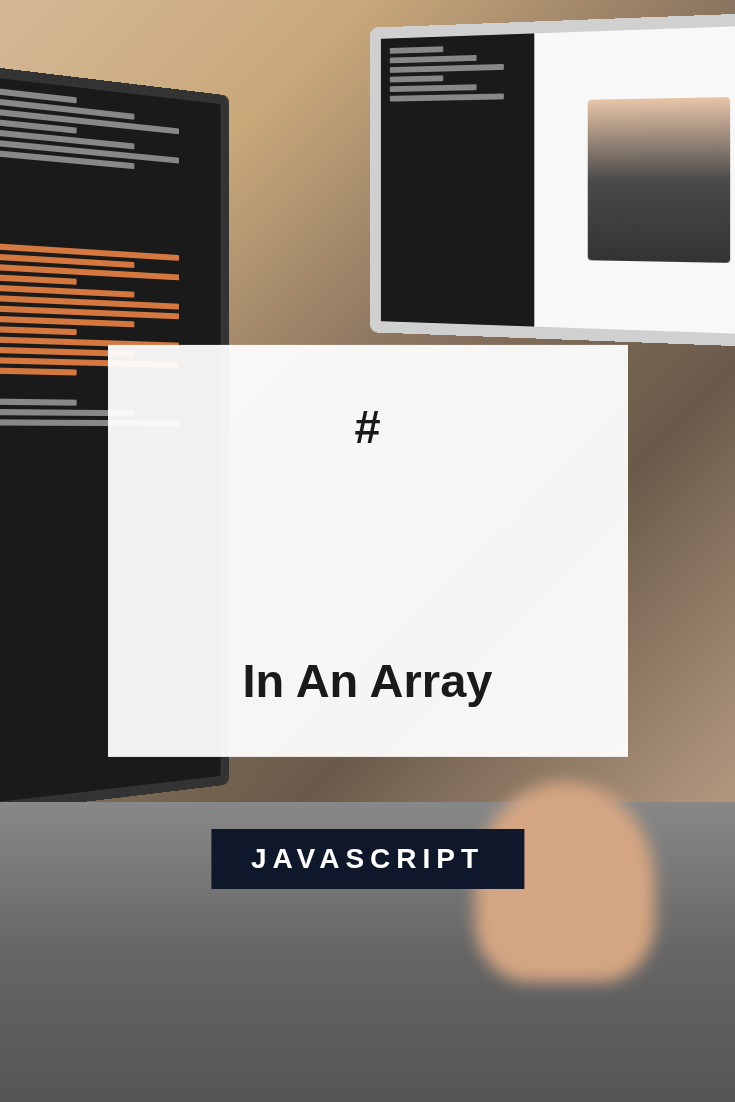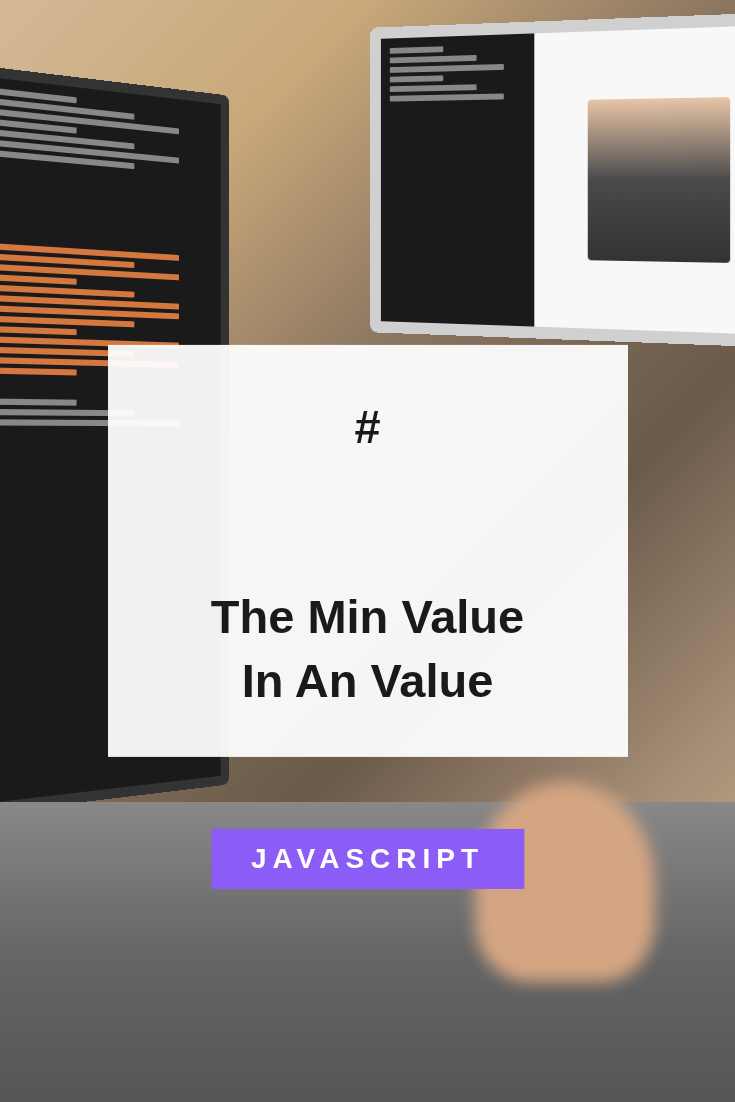--- a/index.html
+++ b/index.html
@@ -117,21 +117,21 @@
       font-weight: 700;
       color: #1a1a1a;
       line-height: 1.35;
       letter-spacing: 0px;
     }
     .badge {
       position: absolute;
       left: 50%;
       transform: translateX(-50%);
       bottom: 213px;
-      background: #8b5cf6;
+      background: #0f172a;
       color: #fff;
       font-size: 28px;
       font-weight: 700;
       letter-spacing: 6px;
       padding: 14px 40px;
       white-space: nowrap;
       text-align: center;
     }
   </style>
 </head>
@@ -184,20 +184,20 @@
   </div>
   <div class="keyboard-area"></div>
   <div class="hand"></div>
 </div>
 
 <div class="card">
   <div class="card-title">
     <span>#</span><br>
     <br>
     <br>
-    <span>The Min Value</span><br>
-    <span>In An Value</span><br>
+    <br>
+    <span>In An Array</span><br>
   </div>
 </div>
 
 <div class="badge">
   <span>JAVASCRIPT</span>
 </div>
 
 </body></html>

